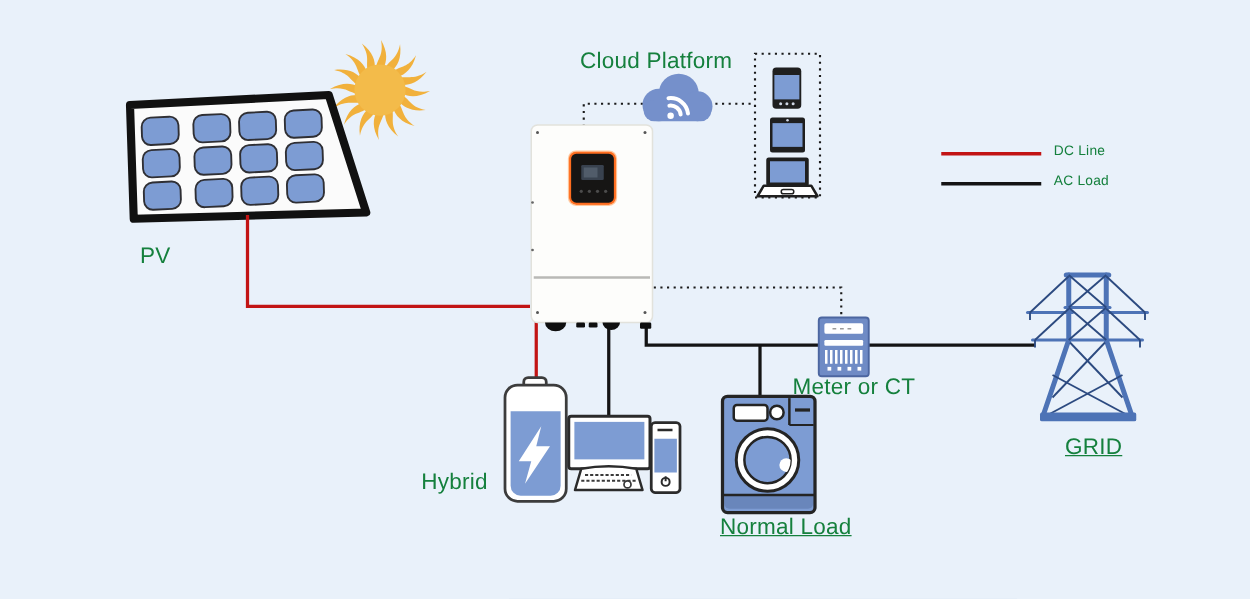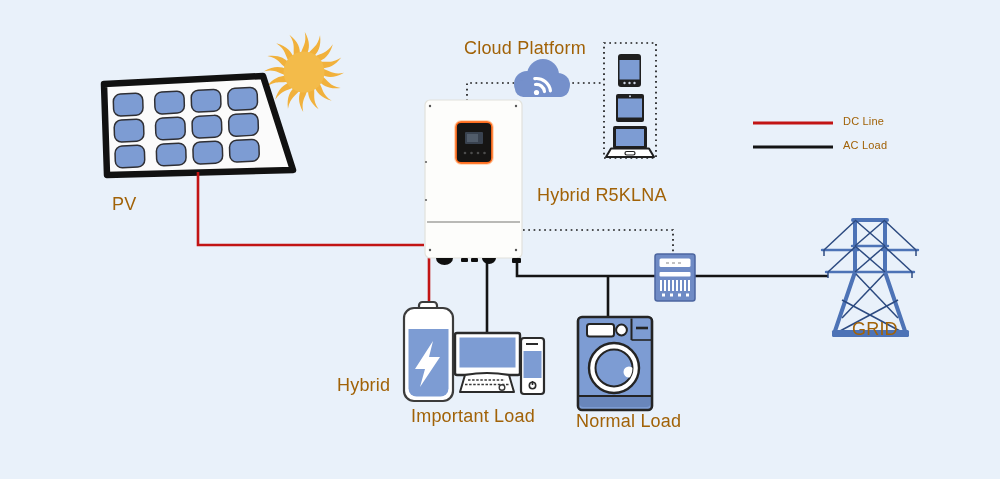--- a/index.html
+++ b/index.html
@@ -1,19 +1,19 @@
 <!DOCTYPE html>
 <html style="--background: #e9f1fa; --device-blue: #7d9cd3; --cloud-blue: #7590cb; --meter-blue: #6f8bc5; --tower-blue: #4d73b6; --sun-yellow: #f1b13c; --sun-core: #f3bb4a; --dc-line: #c21414; --ac-line: #141414; --display-border: #ff6d1f;"><head>
 <meta charset="utf-8">
 <style>
   html,body{margin:0;padding:0;}
   body{font-family:"Liberation Sans",sans-serif;background:#dfe9f5;}
   .stage{position:relative;width:1000px;height:479px;background:var(--background,#e9f1fa);overflow:hidden;}
   .stage svg{position:absolute;left:0;top:0;}
-  .lbl{position:absolute;color:#a16207;font-size:18px;line-height:1.1;white-space:nowrap;letter-spacing:.2px;}
+  .lbl{position:absolute;color:#15803d;font-size:18px;line-height:1.1;white-space:nowrap;letter-spacing:.2px;}
   .lbl-sm{font-size:11px;}
   .dash{stroke:#1a1a1a;stroke-width:1.7;stroke-dasharray:1.7 3.6;fill:none;}
   .dcline{stroke:var(--dc-line,#c21414);stroke-width:2.6;fill:none;}
   .acline{stroke:var(--ac-line,#141414);stroke-width:2.6;fill:none;}
   .blue{fill:var(--device-blue,#7d9cd3);}
   .outl{stroke:#2b2b2b;fill:#ffffff;}
   .tower{stroke:var(--tower-blue,#4d73b6);fill:none;stroke-linecap:round;}
 </style>
 </head>
 <body>
@@ -233,20 +233,19 @@
           <line x1="884" y1="274" x2="842" y2="318"></line>
         <line x1="842" y1="300" x2="900" y2="331"></line>
           <line x1="898" y1="300" x2="840" y2="331"></line>
       </g>
       <rect x="832" y="330" width="77" height="7" rx="1.5" fill="var(--tower-blue)"></rect>
     </g>
   </svg>
 
   <div class="lbl" style="left:112px;top:195px;">PV</div>
   <div class="lbl" style="left:464px;top:39px;">Cloud Platform</div>
-  <div class="lbl" style="left:537px;top:186px;">Hybrid R5KLNA</div>
   <div class="lbl" style="left:337px;top:376px;">Hybrid</div>
-  <div class="lbl" style="left:411px;top:407px;">Important Load</div>
-  <div class="lbl" style="left:576px;top:412px;">Normal Load</div>
-  <div class="lbl" style="left:852px;top:320px;">GRID</div>
+  <div class="lbl" style="left:576px;top:412px;text-decoration:underline;">Normal Load</div>
+  <div class="lbl" style="left:634px;top:300px;">Meter or CT</div>
+  <div class="lbl" style="left:852px;top:348px;text-decoration:underline;">GRID</div>
   <div class="lbl lbl-sm" style="left:843px;top:115px;">DC Line</div>
   <div class="lbl lbl-sm" style="left:843px;top:139px;">AC Load</div>
 </div>
 
 </body></html>

